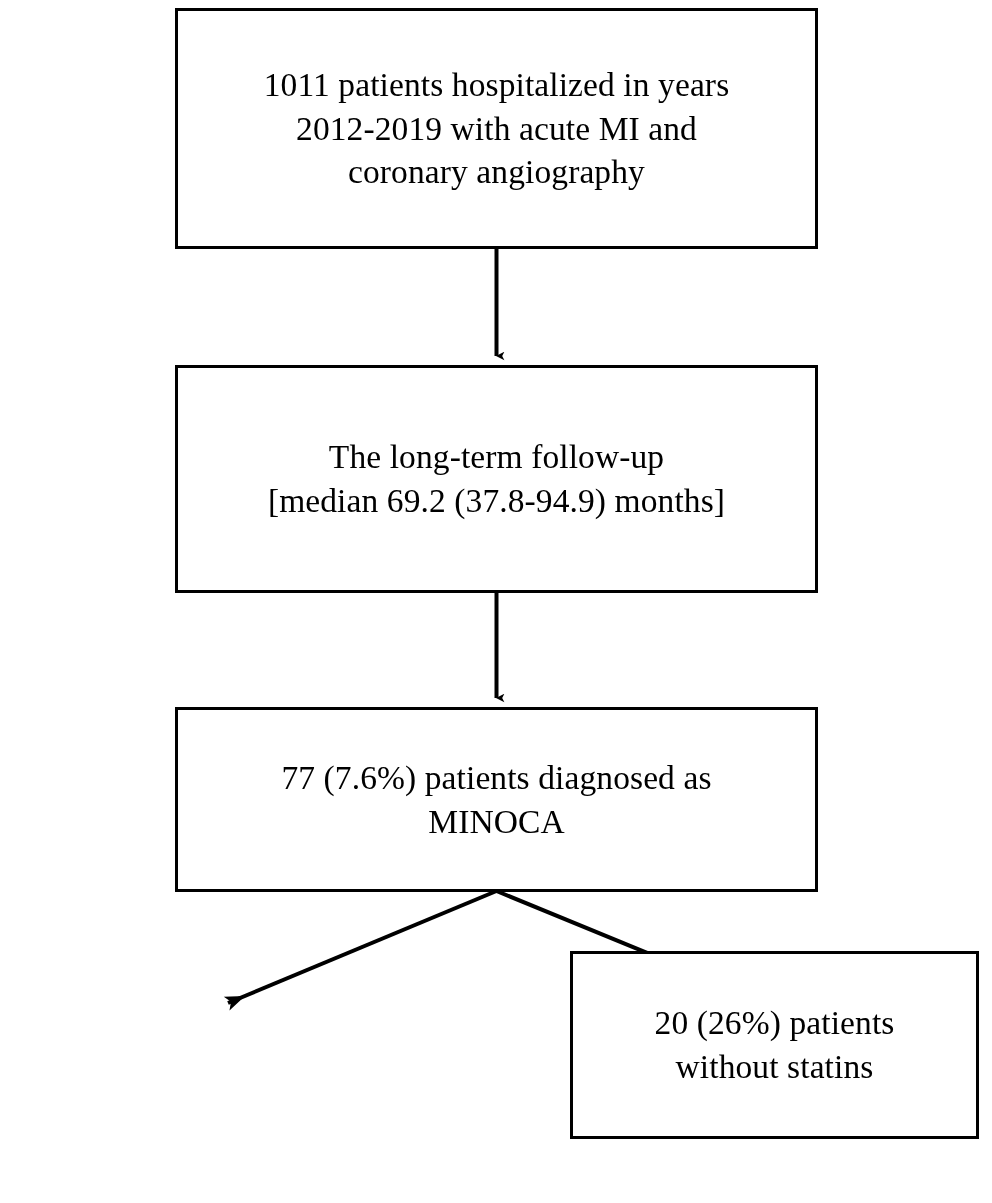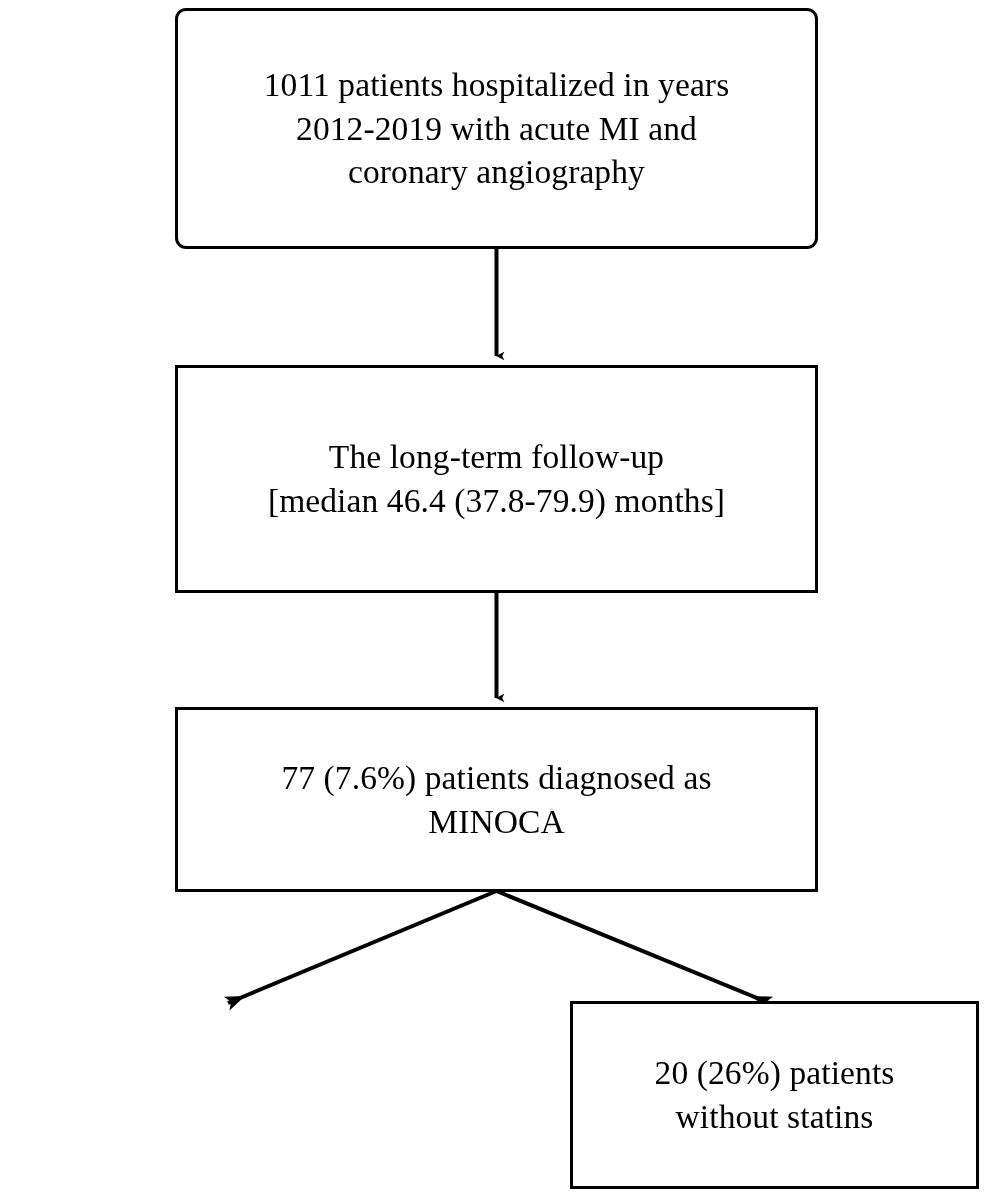--- a/index.html
+++ b/index.html
@@ -40,41 +40,41 @@
   .node-text {
     display: block;
     width: 100%;
     text-align: center;
     line-height: 1.30;
     white-space: pre-line;
     letter-spacing: 0.1px;
   }
   
   #node-cohort {
-    left: 175px;  top: 8px;    width: 643px;  height: 241px; border-radius: 11px;
+    left: 175px;  top: 8px;    width: 643px;  height: 241px;
   }
   #node-cohort .node-text { font-size: 33.5px; }
 
   #node-followup {
     left: 175px;  top: 365px;  width: 643px;  height: 228px;
   }
   #node-followup .node-text { font-size: 33.5px; }
 
   #node-minoca {
     left: 175px;  top: 707px;  width: 643px;  height: 185px;
   }
   #node-minoca .node-text { font-size: 33.5px; }
 
   #node-statins {
     left: 2px;    top: 1007px; width: 419px;  height: 188px;
   }
   #node-statins .node-text { font-size: 33.5px; }
 
   #node-no-statins {
-    left: 570px;  top: 1001px; width: 409px;  height: 188px;
+    left: 570px;  top: 951px; width: 409px;  height: 188px;
   }
   #node-no-statins .node-text { font-size: 33.5px; }
 </style>
 </head>
 <body>
 
 <div id="flowchart">
 
   <svg id="connector-layer" viewBox="0 0 992 1203" width="992" height="1203">
     <defs>
@@ -96,21 +96,21 @@
   </svg>
 
   <div class="node-box" id="node-cohort">
     <span class="node-text">1011 patients hospitalized in years
 2012-2019 with acute MI and
 coronary angiography</span>
   </div>
 
   <div class="node-box" id="node-followup">
     <span class="node-text">The long-term follow-up
-[median 46.4 (37.8-79.9) months]</span>
+[median 69.2 (37.8-94.9) months]</span>
   </div>
 
   <div class="node-box" id="node-minoca">
     <span class="node-text">77 (7.6%) patients diagnosed as
 MINOCA</span>
   </div>
 
 
   <div class="node-box" id="node-no-statins">
     <span class="node-text">20 (26%) patients

